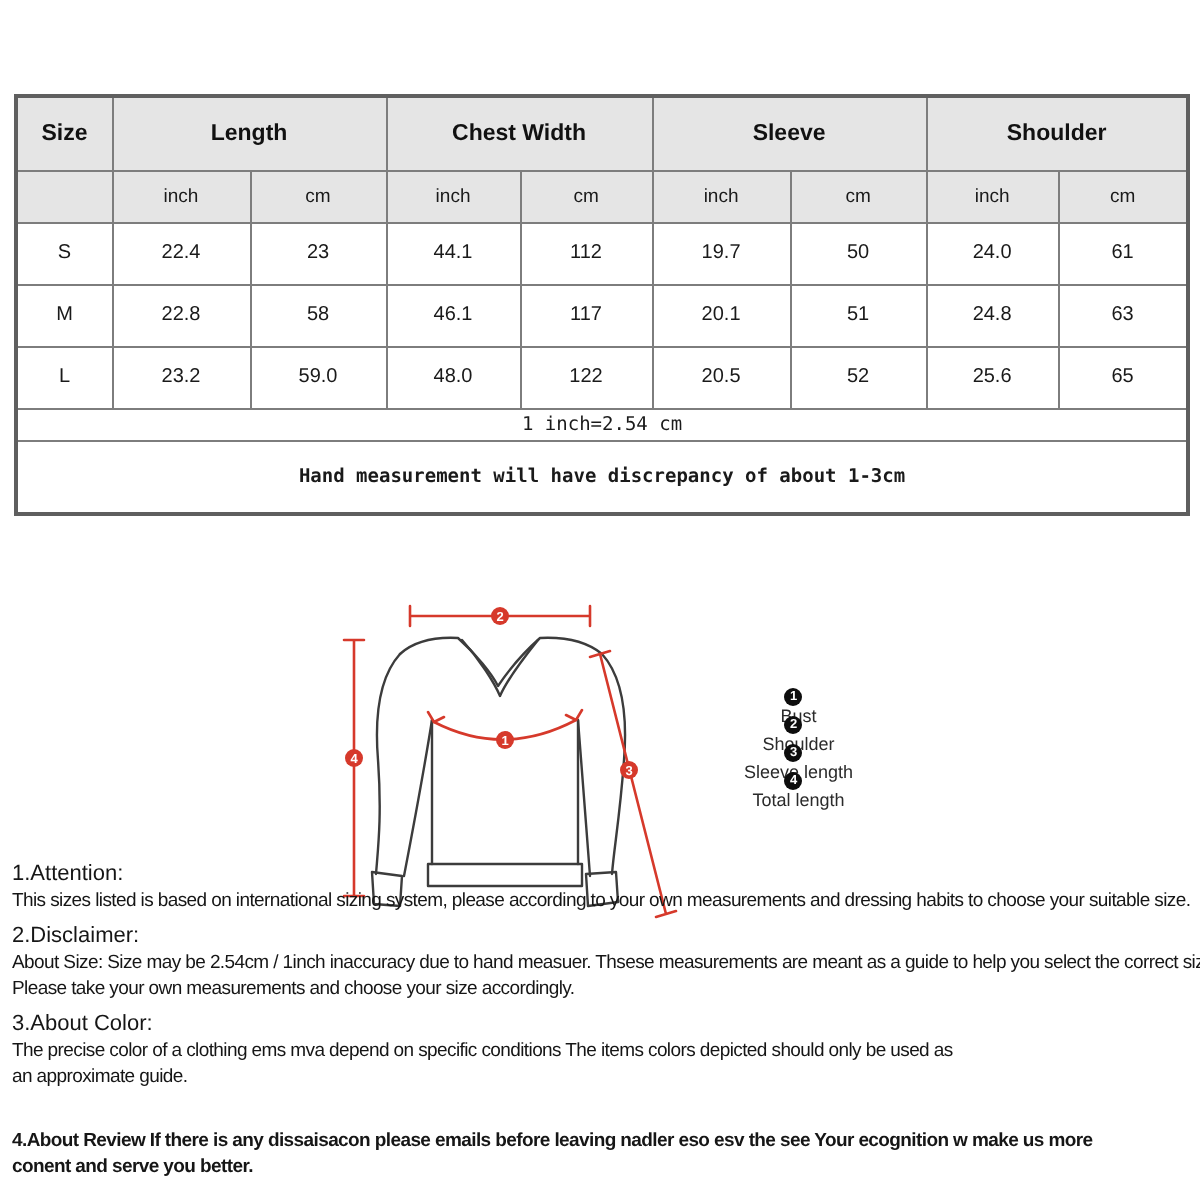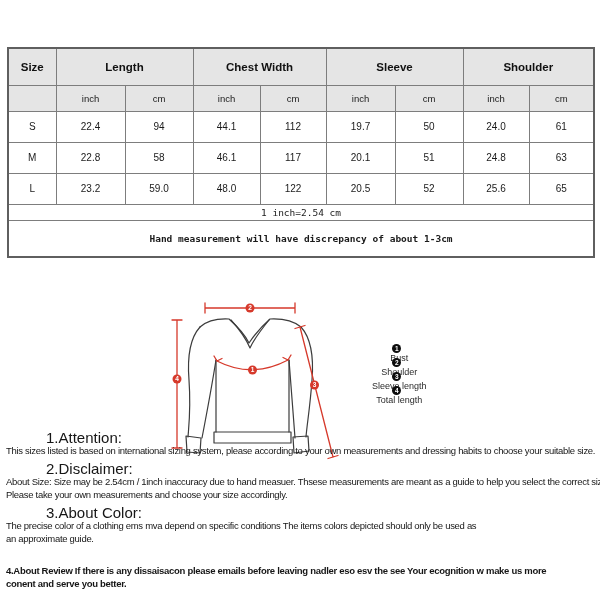--- a/index.html
+++ b/index.html
@@ -38,21 +38,21 @@
   .legend-row { display:flex; align-items:center; height:14px;flex-direction:column; }
   .legend-marker {
     width:9px; height:9px; border-radius:50%; background:#0d0d0d; color:#fff;
     font-size:6.5px; font-weight:bold; display:flex; align-items:center; justify-content:center;
     margin-right:5px; flex:0 0 auto;
   }
   .legend-label { font-size:9px; color:#2b2b2b; white-space:nowrap; }
 
   
   .notes { position:absolute; left:6px; top:431px; width:592px; }
-  .note-heading { font-size:15px; line-height:13px; margin-top:5px; color:#161616; white-space:nowrap;margin-left:40px; }
+  .note-heading { font-size:11px; line-height:13px; margin-top:5px; color:#161616; white-space:nowrap; }
   .note-line { font-size:9.5px; line-height:13px; letter-spacing:-0.3px; color:#161616; white-space:nowrap; }
   .note-section.first .note-heading { margin-top:0; }
   .note-section.no-head { margin-top:19px;font-weight:bold; }
 </style>
 </head>
 <body>
 
 <table class="size-table">
   <colgroup>
     <col style="width:48px">
@@ -80,21 +80,21 @@
     <td>inch</td>
     <td>cm</td>
     <td>inch</td>
     <td>cm</td>
     <td>inch</td>
     <td>cm</td>
   </tr>
   <tr class="datarow">
     <td>S</td>
     <td>22.4</td>
-    <td>94</td>
+    <td>23</td>
     <td>44.1</td>
     <td>112</td>
     <td>19.7</td>
     <td>50</td>
     <td>24.0</td>
     <td>61</td>
   </tr>
   <tr class="datarow">
     <td>M</td>
     <td>22.8</td>

